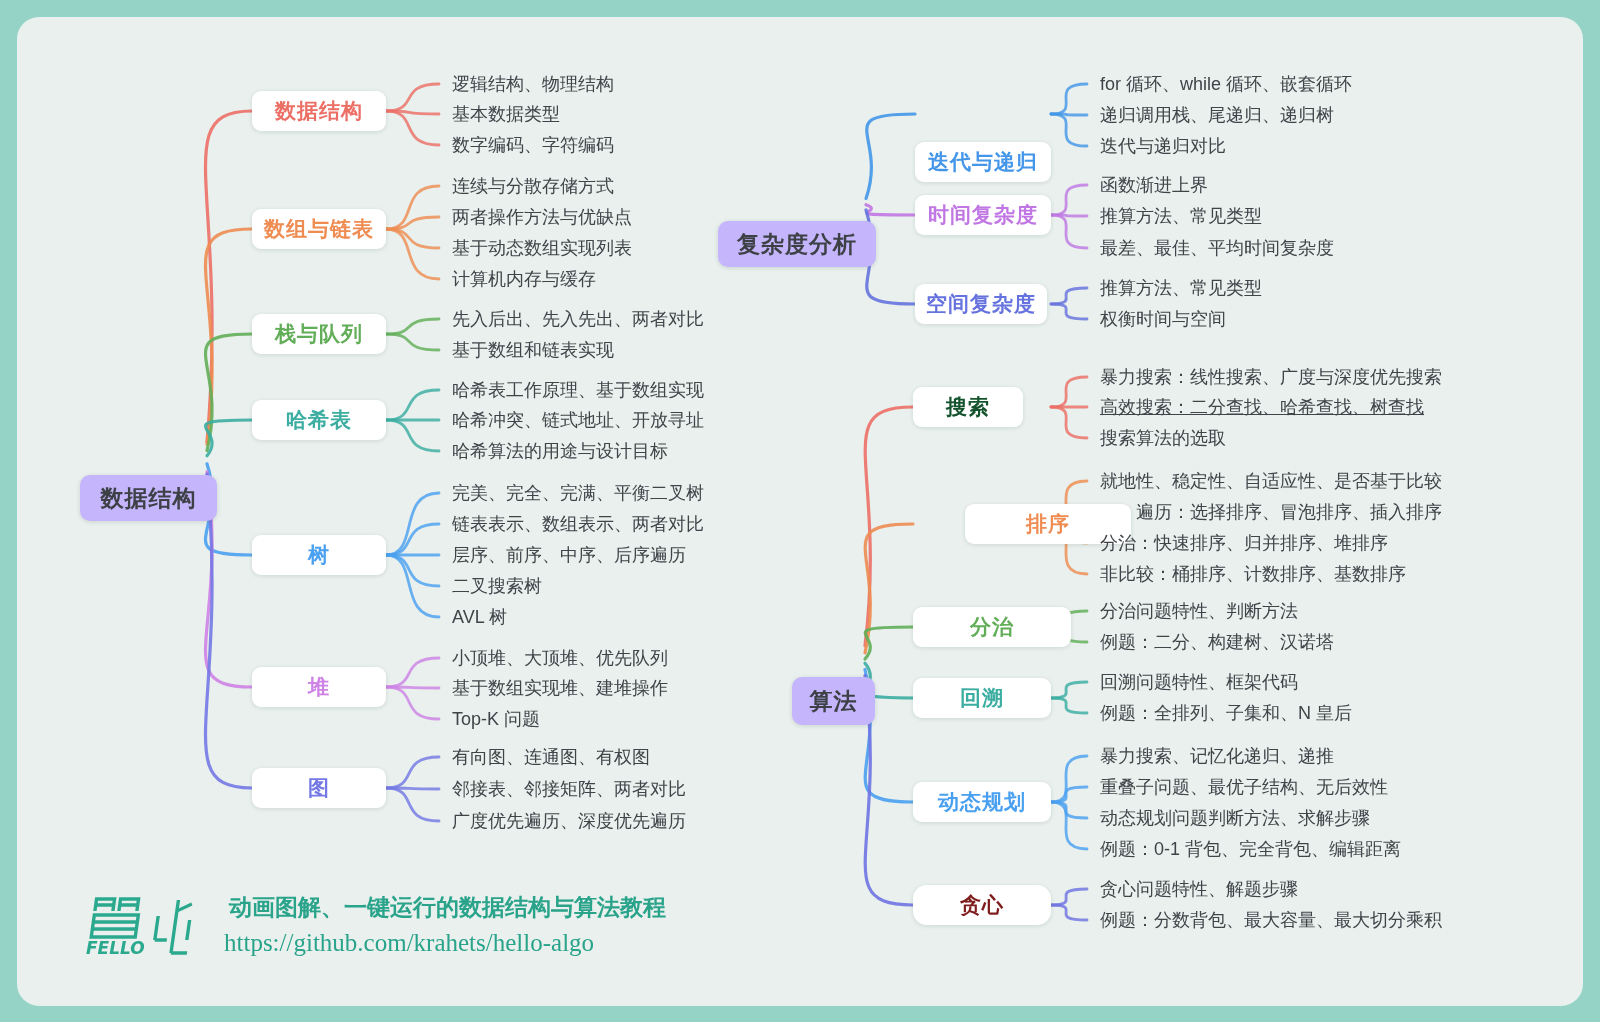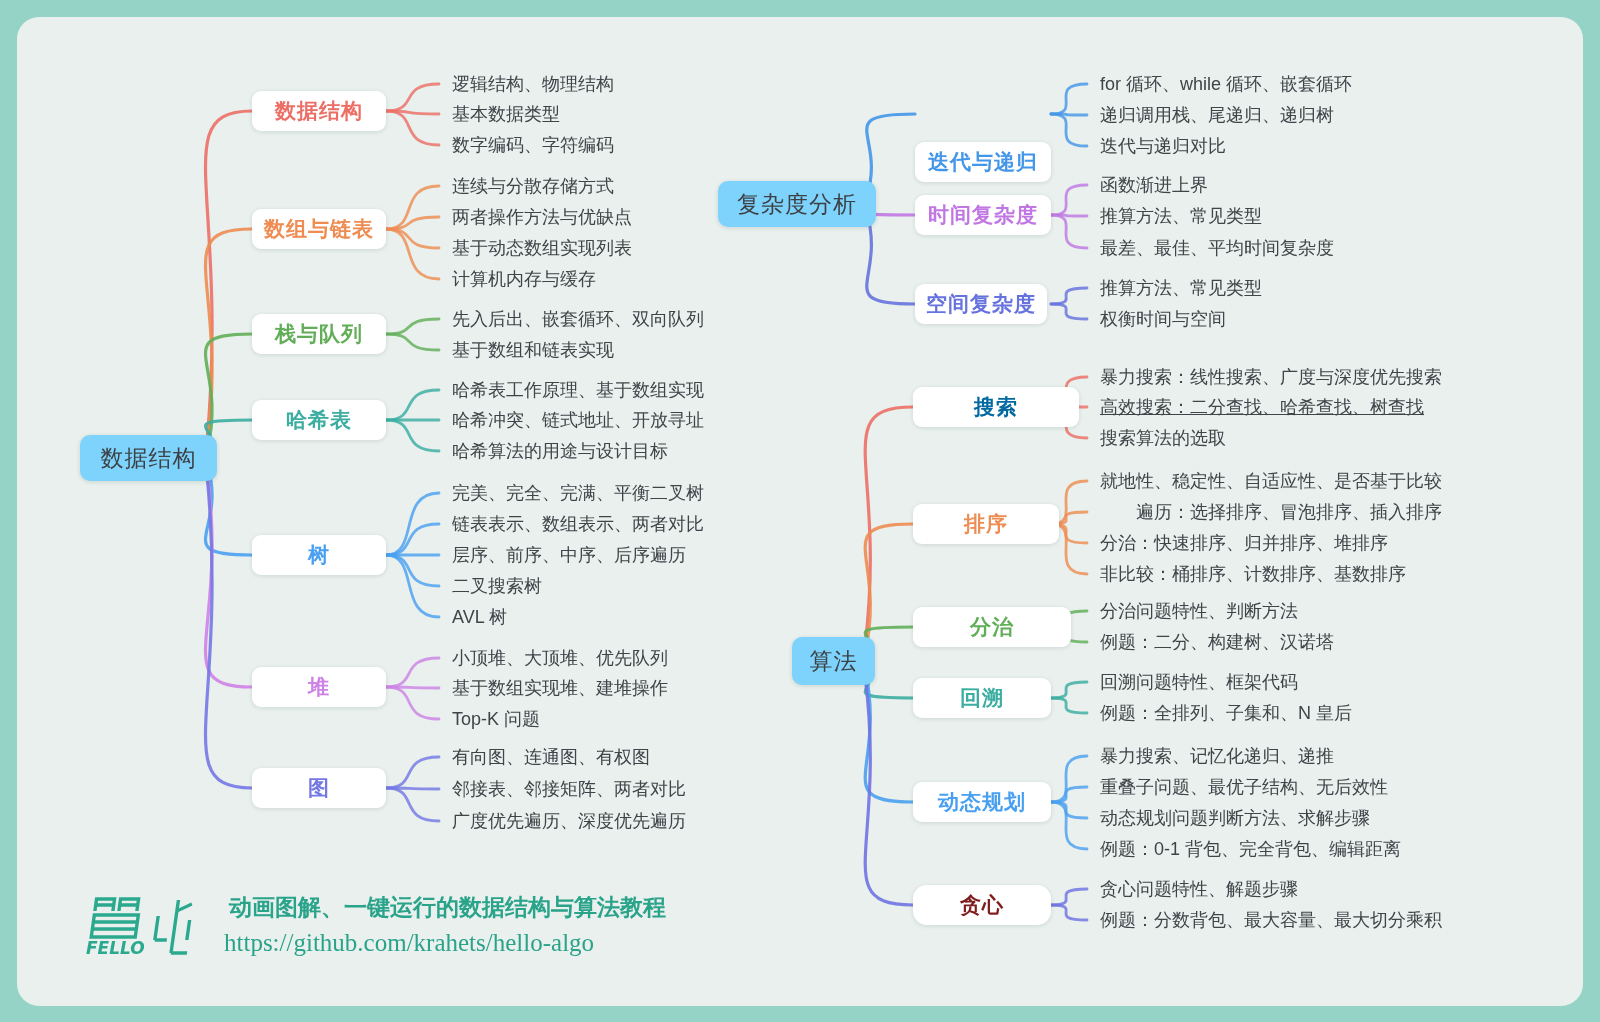--- a/index.html
+++ b/index.html
@@ -1,21 +1,21 @@
 <!DOCTYPE html>
 <html><head>
 <meta charset="utf-8">
 <style>
   html,body{margin:0;padding:0;background:#96d3c7;font-family:"Liberation Sans",sans-serif;}
   .frame{position:relative;width:1600px;height:1022px;background:#96d3c7;overflow:hidden;}
   .panel{position:absolute;left:17px;top:17px;width:1566px;height:989px;background:#e9f0ed;border-radius:22px;}
   #links{position:absolute;left:0;top:0;width:1600px;height:1022px;pointer-events:none;}
-  .mm-root{position:absolute;background:#7dd3fc;border-radius:10px;
+  .mm-root{position:absolute;background:#c4b5fd;border-radius:10px;
     box-shadow:0 1px 4px rgba(45,70,64,.16);display:flex;align-items:center;justify-content:center;
-    font-size:23px;font-weight:400;color:#3d4145;letter-spacing:1px;cursor:pointer;}
+    font-size:23px;font-weight:700;color:#3d4145;letter-spacing:1px;cursor:pointer;margin-top:40px;}
   .mm-branch{position:absolute;background:#ffffff;border-radius:9px;
     box-shadow:0 1px 4px rgba(45,70,64,.14);display:flex;align-items:center;justify-content:center;
     font-size:21px;font-weight:700;letter-spacing:1px;cursor:pointer;}
   .mm-topic{position:absolute;font-size:18px;font-weight:500;color:#3f4449;
     white-space:nowrap;line-height:26px;height:26px;cursor:pointer;}
   .footer-logo{position:absolute;left:82px;top:896px;width:112px;height:62px;}
   .tagline{position:absolute;left:229px;top:893px;font-size:23px;font-weight:700;line-height:28px;
     color:#2aa38b;white-space:nowrap;}
   .repo-url{position:absolute;left:224px;top:928px;font-size:25px;line-height:30px;color:#2aa38b;
     font-family:"Liberation Serif",serif;white-space:nowrap;text-decoration:none;cursor:pointer;}
@@ -98,21 +98,21 @@
       <div class="mm-branch" style="left: 252px; top: 91px; width: 134px; height: 40px; color: rgb(236, 111, 102);">数据结构</div>
       <div class="mm-topic" style="left: 452px; top: 71px;">逻辑结构、物理结构</div>
       <div class="mm-topic" style="left: 452px; top: 101px;">基本数据类型</div>
       <div class="mm-topic" style="left: 452px; top: 132px;">数字编码、字符编码</div>
       <div class="mm-branch" style="left: 252px; top: 209px; width: 134px; height: 40px; color: rgb(238, 140, 82);">数组与链表</div>
       <div class="mm-topic" style="left: 452px; top: 173px;">连续与分散存储方式</div>
       <div class="mm-topic" style="left: 452px; top: 204px;">两者操作方法与优缺点</div>
       <div class="mm-topic" style="left: 452px; top: 235px;">基于动态数组实现列表</div>
       <div class="mm-topic" style="left: 452px; top: 266px;">计算机内存与缓存</div>
       <div class="mm-branch" style="left: 252px; top: 314px; width: 134px; height: 40px; color: rgb(98, 174, 88);">栈与队列</div>
-      <div class="mm-topic" style="left: 452px; top: 306px;">先入后出、嵌套循环、双向队列</div>
+      <div class="mm-topic" style="left: 452px; top: 306px;">先入后出、先入先出、两者对比</div>
       <div class="mm-topic" style="left: 452px; top: 337px;">基于数组和链表实现</div>
       <div class="mm-branch" style="left: 252px; top: 400px; width: 134px; height: 40px; color: rgb(59, 173, 161);">哈希表</div>
       <div class="mm-topic" style="left: 452px; top: 377px;">哈希表工作原理、基于数组实现</div>
       <div class="mm-topic" style="left: 452px; top: 407px;">哈希冲突、链式地址、开放寻址</div>
       <div class="mm-topic" style="left: 452px; top: 438px;">哈希算法的用途与设计目标</div>
       <div class="mm-branch" style="left: 252px; top: 535px; width: 134px; height: 40px; color: rgb(74, 160, 240);">树</div>
       <div class="mm-topic" style="left: 452px; top: 480px;">完美、完全、完满、平衡二叉树</div>
       <div class="mm-topic" style="left: 452px; top: 511px;">链表表示、数组表示、两者对比</div>
       <div class="mm-topic" style="left: 452px; top: 542px;">层序、前序、中序、后序遍历</div>
       <div class="mm-topic" style="left: 452px; top: 573px;">二叉搜索树</div>
@@ -131,25 +131,25 @@
       <div class="mm-topic" style="left: 1100px; top: 102px;">递归调用栈、尾递归、递归树</div>
       <div class="mm-topic" style="left: 1100px; top: 133px;">迭代与递归对比</div>
       <div class="mm-branch" style="left: 915px; top: 195px; width: 136px; height: 40px; color: rgb(192, 119, 227);">时间复杂度</div>
       <div class="mm-topic" style="left: 1100px; top: 172px;">函数渐进上界</div>
       <div class="mm-topic" style="left: 1100px; top: 203px;">推算方法、常见类型</div>
       <div class="mm-topic" style="left: 1100px; top: 235px;">最差、最佳、平均时间复杂度</div>
       <div class="mm-branch" style="left: 915px; top: 284px; width: 132px; height: 40px; color: rgb(102, 115, 222);">空间复杂度</div>
       <div class="mm-topic" style="left: 1100px; top: 275px;">推算方法、常见类型</div>
       <div class="mm-topic" style="left: 1100px; top: 306px;">权衡时间与空间</div>
       <div class="mm-root" style="left: 792px; top: 637px; width: 83px; height: 48px; text-align: center;">算法</div>
-      <div class="mm-branch" style="left: 913px; top: 387px; width: 166px; height: 40px; color: #0369a1;">搜索</div>
+      <div class="mm-branch" style="left: 913px; top: 387px; width: 110px; height: 40px; color: #14532d;">搜索</div>
       <div class="mm-topic" style="left: 1100px; top: 364px;">暴力搜索：线性搜索、广度与深度优先搜索</div>
       <div class="mm-topic" style="left: 1100px; top: 394px; text-decoration: underline;">高效搜索：二分查找、哈希查找、树查找</div>
       <div class="mm-topic" style="left: 1100px; top: 425px;">搜索算法的选取</div>
-      <div class="mm-branch" style="left: 913px; top: 504px; width: 146px; height: 40px; color: rgb(238, 140, 82);">排序</div>
+      <div class="mm-branch" style="left: 965px; top: 504px; width: 166px; height: 40px; color: rgb(238, 140, 82);">排序</div>
       <div class="mm-topic" style="left: 1100px; top: 468px;">就地性、稳定性、自适应性、是否基于比较</div>
       <div class="mm-topic" style="left: 1136px; top: 499px;">遍历：选择排序、冒泡排序、插入排序</div>
       <div class="mm-topic" style="left: 1100px; top: 530px;">分治：快速排序、归并排序、堆排序</div>
       <div class="mm-topic" style="left: 1100px; top: 561px;">非比较：桶排序、计数排序、基数排序</div>
       <div class="mm-branch" style="left: 913px; top: 607px; width: 158px; height: 40px; color: rgb(98, 174, 88);">分治</div>
       <div class="mm-topic" style="left: 1100px; top: 598px;">分治问题特性、判断方法</div>
       <div class="mm-topic" style="left: 1100px; top: 629px;">例题：二分、构建树、汉诺塔</div>
       <div class="mm-branch" style="left: 913px; top: 678px; width: 138px; height: 40px; color: rgb(59, 173, 161);">回溯</div>
       <div class="mm-topic" style="left: 1100px; top: 669px;">回溯问题特性、框架代码</div>
       <div class="mm-topic" style="left: 1100px; top: 700px;">例题：全排列、子集和、N 皇后</div>

